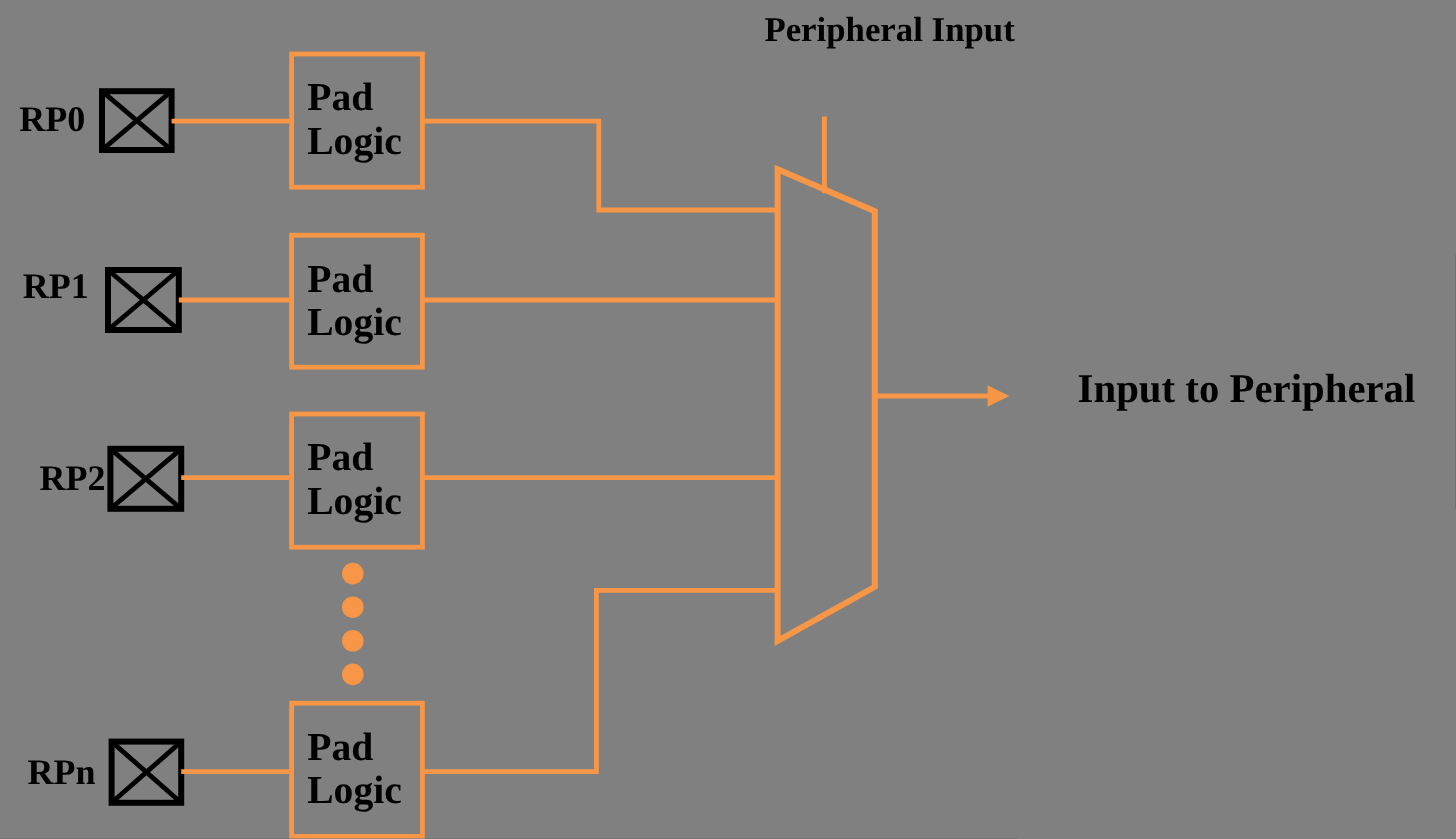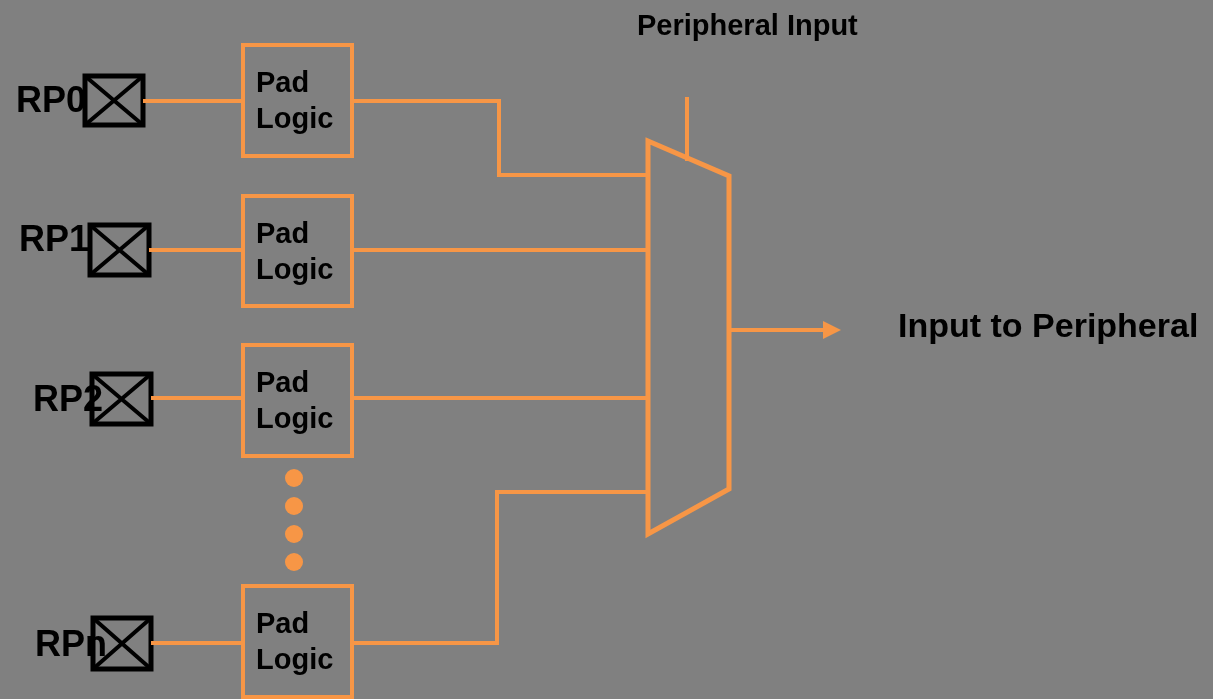--- a/index.html
+++ b/index.html
@@ -48,27 +48,28 @@
   .kx {
     stroke: var(--ink, #000);
     stroke-width: 4;
     fill: none;
   }
   .txt {
     position: absolute;
     color: var(--ink, #000);
     font-weight: 700;
     white-space: nowrap;
+    font-family: Liberation Serif, serif;
   }
   .pin-label {
-    font-size: 36px;
+    font-size: 30px;
     line-height: 30px;
   }
   .padlogic-label {
-    font-size: 29px;
+    font-size: 33px;
     line-height: 36px;
   }
   .heading {
     font-size: 29px;
     line-height: 35px;
   }
   .out-label {
     font-size: 34px;
     line-height: 40px;
   }
@@ -125,21 +126,21 @@
 
     <g>
       <line class="oline" x1="731" y1="330" x2="825" y2="330"></line>
       <polygon class="ofill" points="823,321 841,330 823,339"></polygon>
     </g>
   </svg>
 
   <div class="txt pin-label" style="left:16px; top:85px;">RP0</div>
   <div class="txt pin-label" style="left:19px; top:224px;">RP1</div>
   <div class="txt pin-label" style="left:23px; top:384px;margin-left:10px;">RP2</div>
-  <div class="txt pin-label" style="left:35px; top:629px;">RPn</div>
+  <div class="txt pin-label" style="left:23px; top:629px;">RPn</div>
 
   <div class="txt padlogic-label" style="left:256px; top:64px;">
     <span>Pad</span><br>
     <span>Logic</span>
   </div>
   <div class="txt padlogic-label" style="left:256px; top:215px;">
     <span>Pad</span><br>
     <span>Logic</span>
   </div>
   <div class="txt padlogic-label" style="left:256px; top:364px;">

